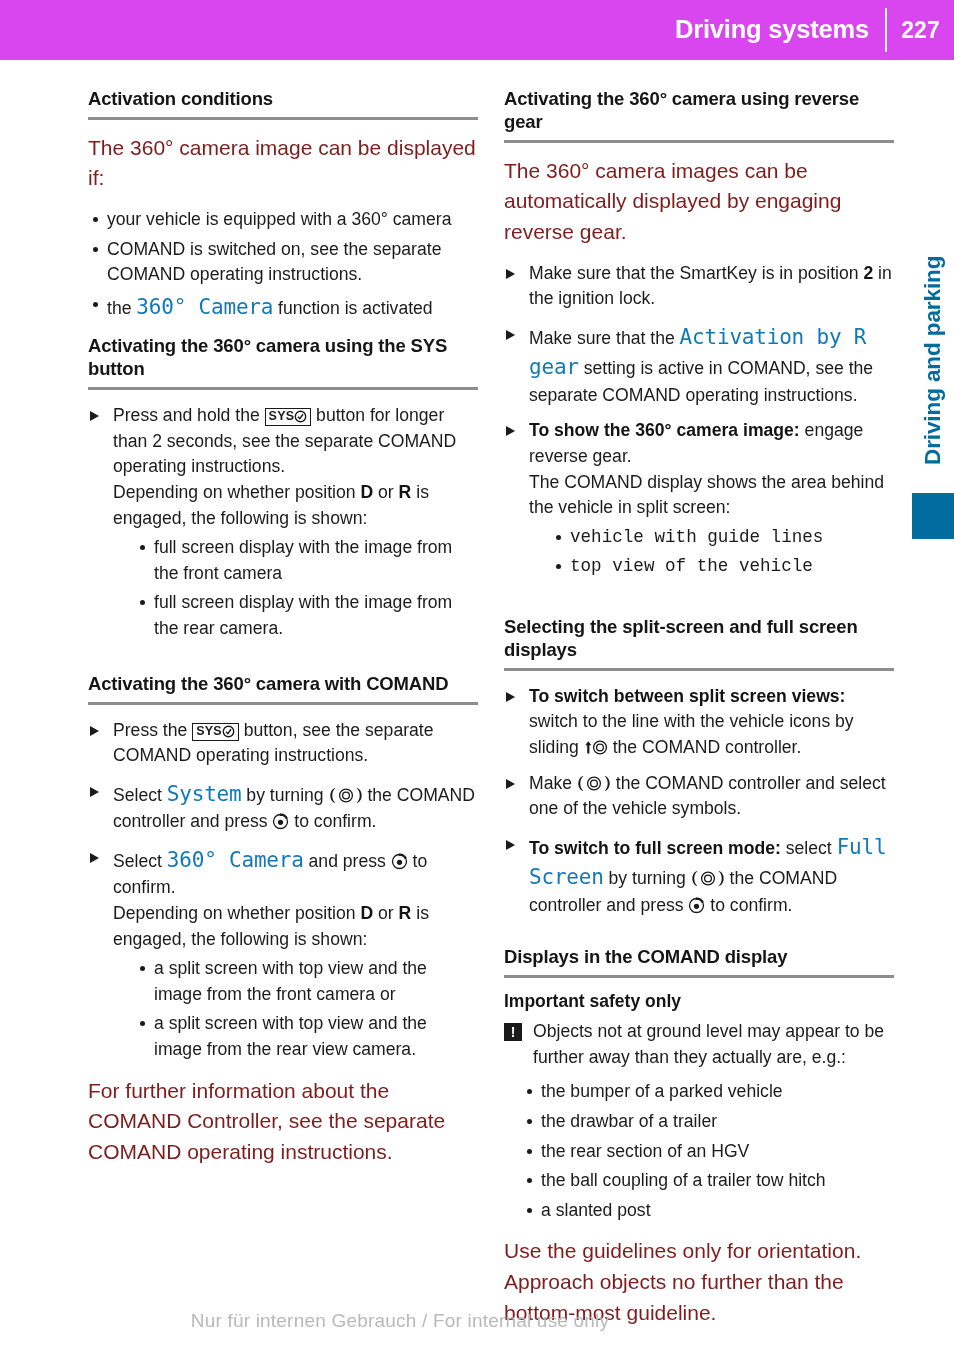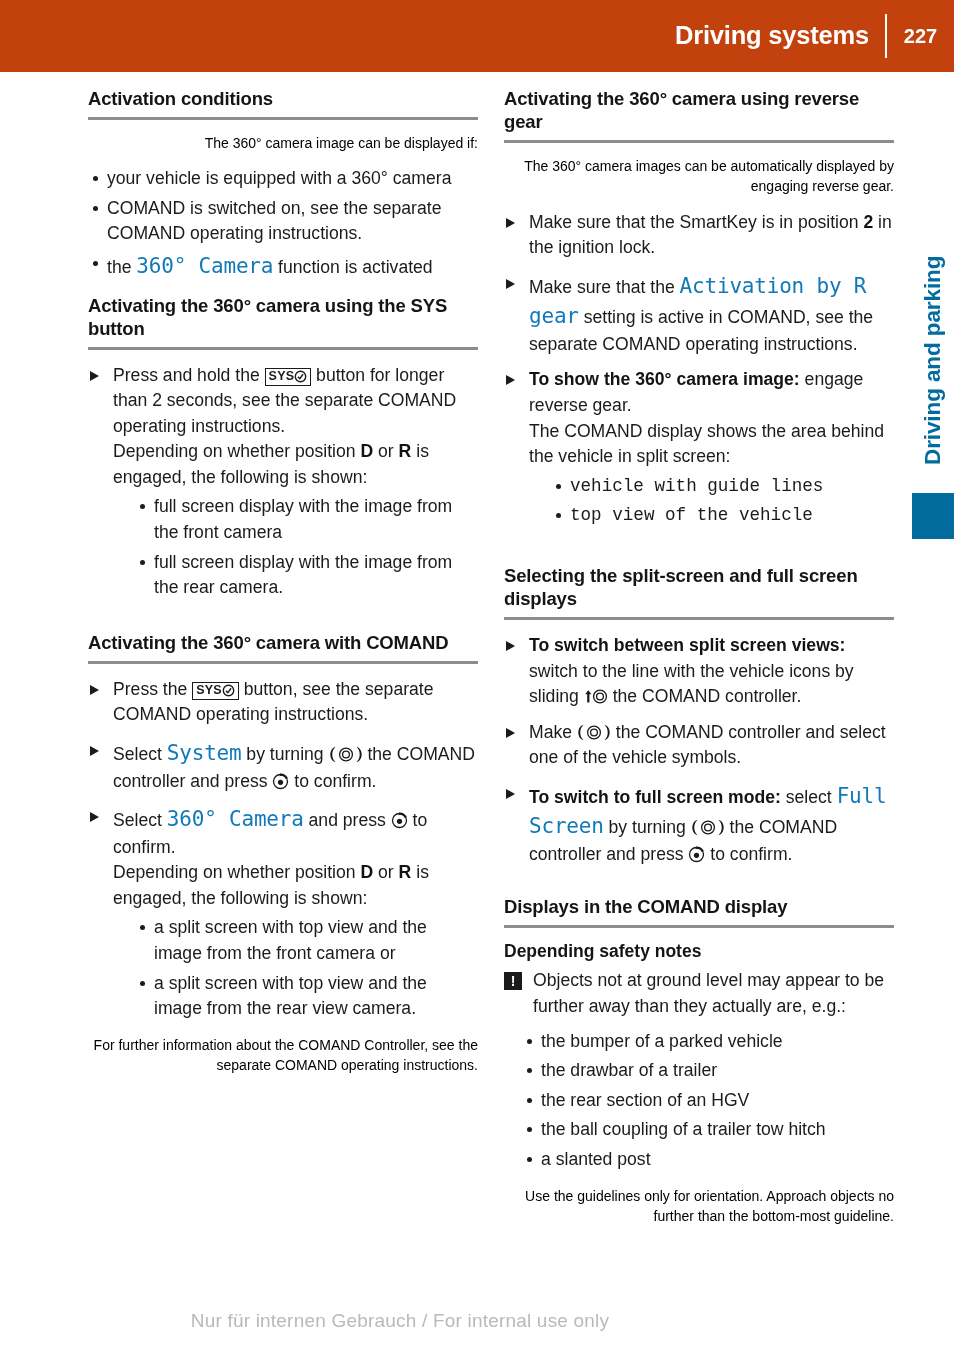--- a/index.html
+++ b/index.html
@@ -14,41 +14,41 @@
     color: #1a1a1a;
     position: relative;
     overflow: hidden;
   }
 
   
   .header-bar {
     position: absolute;
     top: 0; left: 0;
     width: 954px;
-    height: 72px;
-    background: #c2410c;
+    height: 60px;
+    background: #d946ef;
     display: flex;
     align-items: center;
     justify-content: flex-end;
   }
   .header-title {
     font-size: 25.5px;
     font-weight: bold;
     color: #ffffff;
     letter-spacing: -0.2px;
     padding-right: 16px;
     line-height: 1;
   }
   .header-divider {
     width: 2px;
     height: 44px;
     background: #ffffff;
   }
   .header-page {
-    font-size: 20px;
+    font-size: 23px;
     font-weight: bold;
     color: #ffffff;
     width: 67px;
     text-align: center;
     line-height: 1;
   }
 
   
   .side-tab-text {
     position: absolute;
@@ -105,25 +105,24 @@
     margin: 0 0 13px 0;
   }
   h3.sub-head {
     font-size: 17.5px;
     font-weight: bold;
     margin: 0 0 6px 0;
     line-height: 1.25;
     color: #151515;
   }
   p.para {
-    font-size: 14px;
+    font-size: 21px;
     line-height: 1.455;
     margin: 0 0 13px 0;
-    color: #000000;
-    text-align: right;
+    color: #7f1d1d;
   }
 
   
   ul.dots {
     list-style: none;
     margin: 0 0 13px 0;
     padding: 0;
   }
   ul.dots > li {
     font-size: 17.6px;
@@ -375,21 +374,21 @@
             <path d="M8.5 1.6 A7 7 0 0 1 14.8 5.6" fill="none" stroke="#1a1a1a" stroke-width="2.4"></path>
             <path d="M8.0 0.2 L10.0 2.0 L7.6 3.4 Z" fill="#1a1a1a"></path>
           </svg><span> to confirm.</span>
       </li>
     </ul>
 
     <div style="height:18px"></div>
 
     <h2 class="sec-head">Displays in the COMAND display</h2>
     <div class="rule"></div>
-    <h3 class="sub-head">Depending safety notes</h3>
+    <h3 class="sub-head">Important safety only</h3>
     <div class="note">
       <span class="warn-icon">!</span><span>Objects not at ground level may appear to be further away than they actually are, e.g.:</span>
     </div>
     <ul class="dots indented" style="padding-left:18px;">
       <li>the bumper of a parked vehicle</li>
       <li>the drawbar of a trailer</li>
       <li>the rear section of an HGV</li>
       <li>the ball coupling of a trailer tow hitch</li>
       <li>a slanted post</li>
     </ul>

